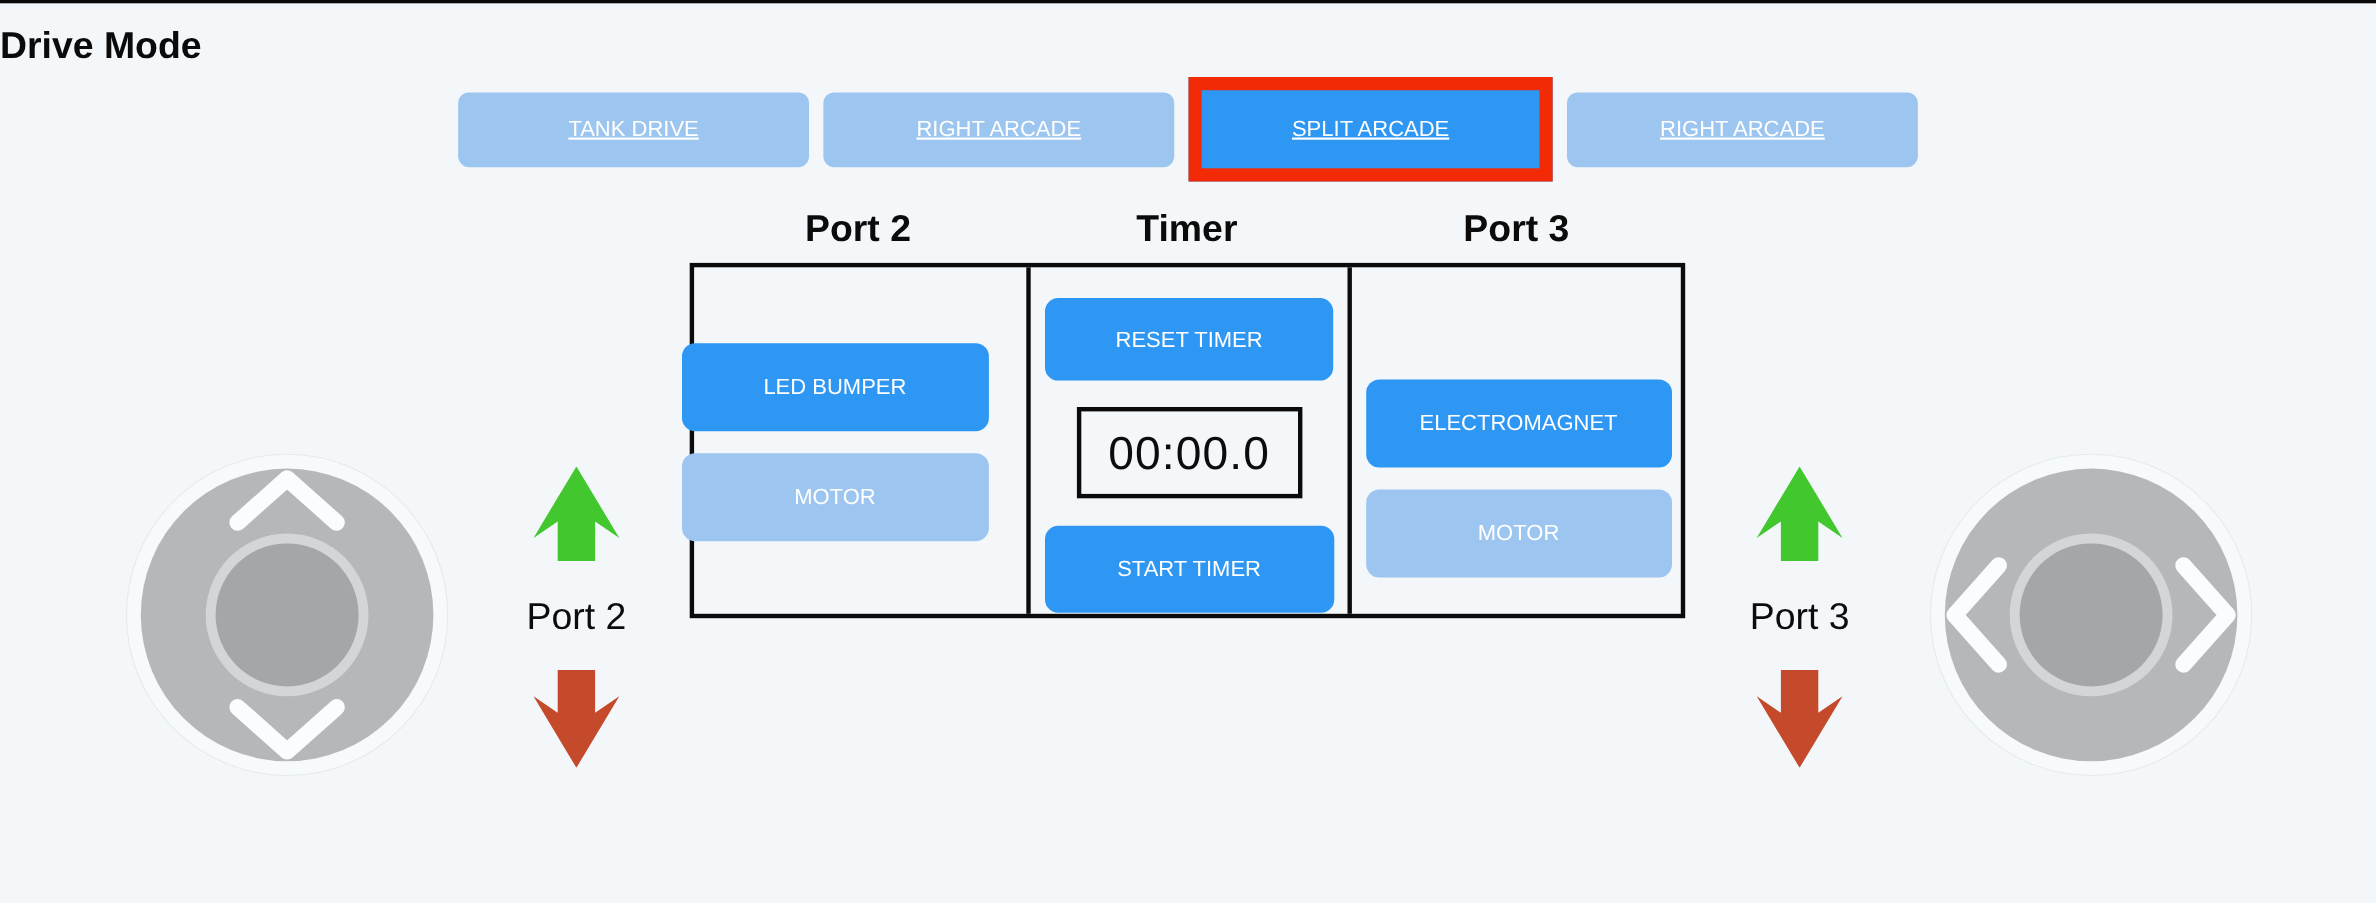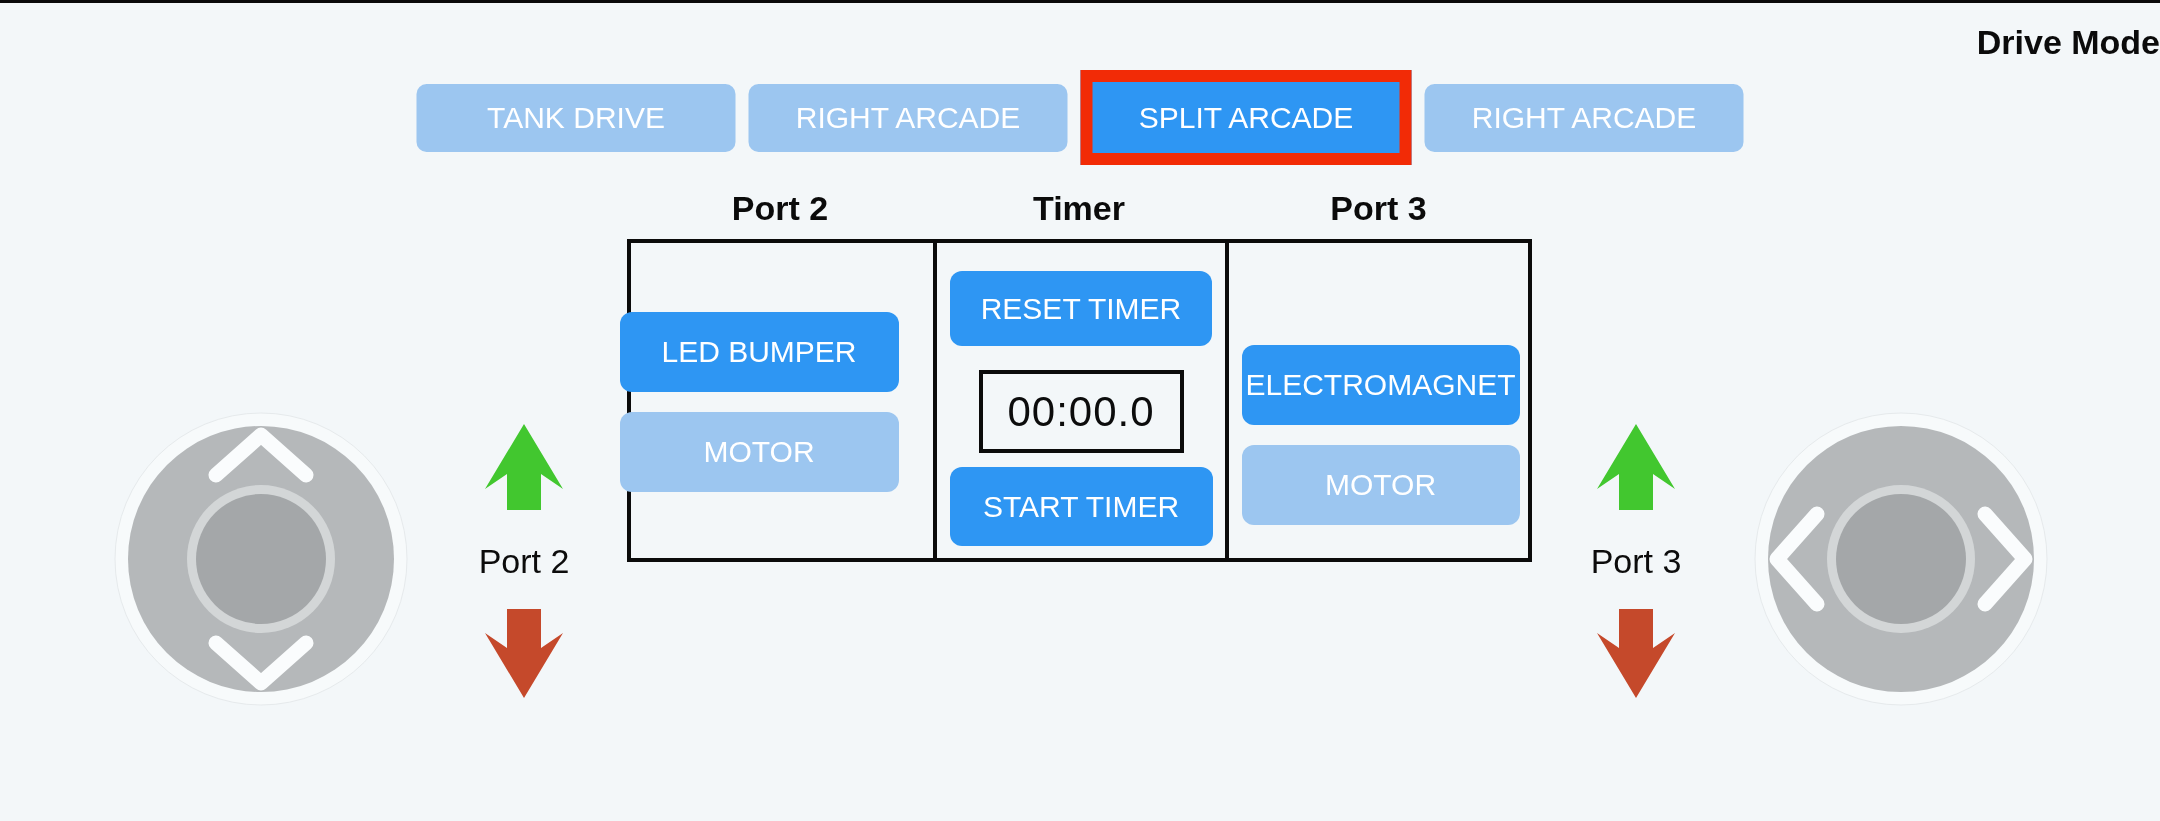--- a/index.html
+++ b/index.html
@@ -10,34 +10,34 @@
     position:relative;overflow:hidden;
     -webkit-font-smoothing:antialiased;
   }
   *{box-sizing:border-box;}
   button{font-family:inherit;border:none;padding:0;cursor:pointer;}
 
   .top-strip{position:absolute;top:0;left:0;width:100%;height:3px;background:#0a0a0a;}
 
   .title{
     position:absolute;top:24px;left:0;width:100%;
-    margin:0;text-align:right;
+    margin:0;text-align:left;
     font-size:34px;font-weight:bold;color:#0b0b0b;line-height:36px;
   }
 
   
   .mode-row{
     position:absolute;top:70px;left:50%;transform:translateX(-50%);
     height:95px;display:flex;align-items:center;gap:13px;
   }
   .mode-btn{
     width:319px;height:68px;border-radius:10px;
     background:var(--inactive-blue,#9cc6f0);
-    color:#fff;font-size:30px;line-height:1;
-    display:flex;align-items:center;justify-content:center;
+    color:#fff;font-size:20px;line-height:1;
+    display:flex;align-items:center;justify-content:center;text-decoration:underline;
   }
   .mode-btn.selected{
     width:331px;height:95px;border-radius:0;
     border:12px solid var(--selection-red,#f22b06);
     background:var(--active-blue,#2e96f3);
   }
 
   
   .panel-headers{
     position:absolute;left:627px;top:188px;width:905px;height:40px;
@@ -54,28 +54,28 @@
     border:4px solid #0b0b0b;
   }
   .divider{position:absolute;top:0;bottom:0;width:4px;background:#0b0b0b;}
   .divider.d1{left:302px;} .divider.d2{left:594px;}
   .cell{position:absolute;top:0;height:100%;display:flex;flex-direction:column;align-items:center;}
   .cell.c1{left:0;width:256px;padding-top:69px;}
   .cell.c2{left:306px;width:288px;padding-top:28px;}
   .cell.c3{left:598px;width:303px;padding-top:69px;justify-content:center;}
 
   .cbtn{
-    height:80px;border-radius:12px;color:#fff;font-size:30px;line-height:1;
+    height:80px;border-radius:12px;color:#fff;font-size:20px;line-height:1;
     display:flex;align-items:center;justify-content:center;
   }
   .cbtn.on{background:var(--active-blue,#2e96f3);}
   .cbtn.off{background:var(--inactive-blue,#9cc6f0);}
   .w279{width:279px;} .w278{width:278px;} .mt20{margin-top:20px;}
   .cbtn.reset{width:262px;height:75px;}
-  .cbtn.start{width:263px;height:79px;margin-top:14px;}
+  .cbtn.start{width:263px;height:79px;margin-top:25px;}
   .timer-display{
     width:205px;height:83px;margin-top:24px;
     border:4px solid #0b0b0b;
     display:flex;align-items:center;justify-content:center;
     font-size:42px;color:#0c0c0c;letter-spacing:1px;
   }
 
   
   .arrow-col{
     position:absolute;top:424px;width:122px;

